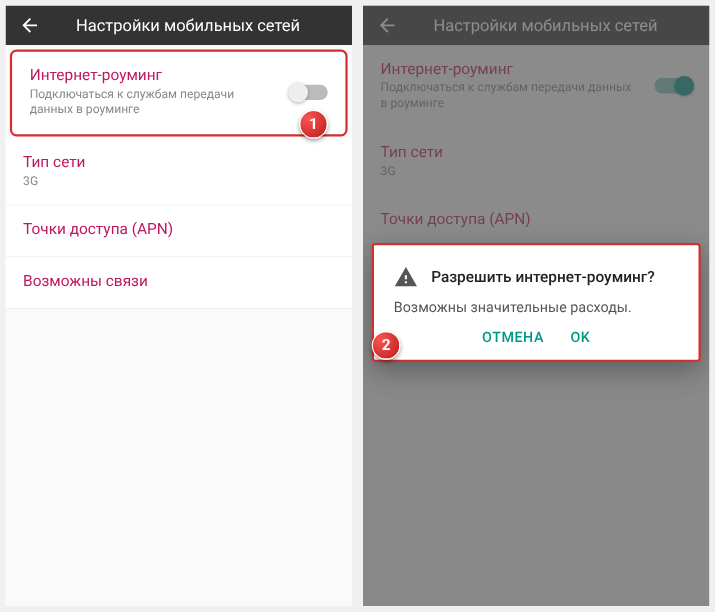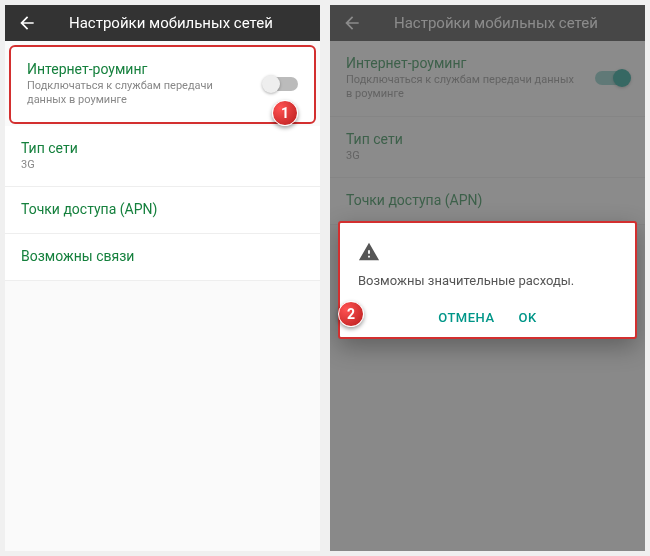--- a/index.html
+++ b/index.html
@@ -5,38 +5,38 @@
 *{box-sizing:border-box;margin:0;padding:0;font-family:Roboto,Arial,sans-serif}
 body{background:#f0f0f0;width:650px;height:556px;overflow:hidden}
 .container{display:flex;gap:10px;padding:5px;width:650px;height:556px}
 .phone{flex:1;background:#fafafa;display:flex;flex-direction:column;height:546px;position:relative;overflow:hidden}
 .header{background:#333;color:#fff;height:36px;display:flex;align-items:center;padding:0 12px;gap:32px}
 .back-icon{width:20px;height:20px;cursor:pointer}
 .back-icon svg{fill:#fff}
 .header-title{font-size:15px;font-weight:400}
 .content{flex:1;background:#fafafa}
 .item{padding:14px 16px;border-bottom:1px solid #eee;background:#fff;position:relative}
-.item-title{font-size:14px;color:#15803d;margin-bottom:2px}
+.item-title{font-size:14px;color:#be185d;margin-bottom:2px}
 .item-sub{font-size:11px;color:#888;line-height:1.3;padding-right:50px}
 .toggle{position:absolute;right:16px;top:50%;transform:translateY(-50%);width:34px;height:14px;background:#bbb;border-radius:7px}
 .toggle::after{content:"";position:absolute;width:18px;height:18px;background:#eee;border-radius:50%;top:-2px;left:-2px;box-shadow:0 1px 3px rgba(0,0,0,.3)}
 .toggle.on{background:#80cbc4}
 .toggle.on::after{left:auto;right:-2px;background:#009688}
 .highlight{border:2px solid #d32f2f;border-radius:6px;margin:4px 4px 2px 4px}
 .badge{position:absolute;width:26px;height:26px;background:radial-gradient(circle at 30% 30%,#ff5252,#b71c1c);border-radius:50%;color:#fff;font-weight:bold;font-size:14px;display:flex;align-items:center;justify-content:center;box-shadow:0 2px 4px rgba(0,0,0,.4);border:1px solid #fff}
 .badge1{top:95px;right:22px}
 .badge2{top:296px;left:8px}
 .overlay{position:absolute;inset:0;background:rgba(0,0,0,.45)}
 .dimmed .header{opacity:.6}
 .dimmed .content{opacity:.6}
 .dialog{position:absolute;left:8px;right:8px;top:216px;background:#fff;border-radius:3px;border:2px solid #d32f2f;padding:18px 18px 8px 18px;box-shadow:0 8px 24px rgba(0,0,0,.3)}
 .dialog-head{display:flex;align-items:center;gap:12px;margin-bottom:10px}
 .warn-icon{width:22px;height:22px}
 .dialog-title{font-size:14px;font-weight:500;color:#222}
-.dialog-body{font-size:13px;color:#555;margin-bottom:18px}
+.dialog-body{font-size:13px;color:#555;margin-bottom:8px}
 .dialog-actions{display:flex;justify-content:center;gap:24px;padding:4px 0}
 .dialog-btn{color:#009688;font-weight:500;font-size:13px;cursor:pointer;letter-spacing:.5px}
 </style>
 </head>
 <body>
 
 <div class="container">
 
   <div class="phone">
     <div class="header">
@@ -91,20 +91,21 @@
       </div>
     </div>
     <div class="overlay"></div>
     <div class="dialog">
       <div class="dialog-head">
         <span class="warn-icon">
           <svg viewBox="0 0 24 24">
               <path fill="#555" d="M1 21h22L12 2 1 21zm12-3h-2v-2h2v2zm0-4h-2v-4h2v4z"></path>
             </svg>
         </span>
+        <span class="dialog-title">Разрешить интернет-роуминг?</span>
       </div>
       <div class="dialog-body">Возможны значительные расходы.</div>
       <div class="dialog-actions">
         <span class="dialog-btn">ОТМЕНА</span>
         <span class="dialog-btn">OK</span>
       </div>
     </div>
     <div class="badge badge2">2</div>
   </div>
 </div>

